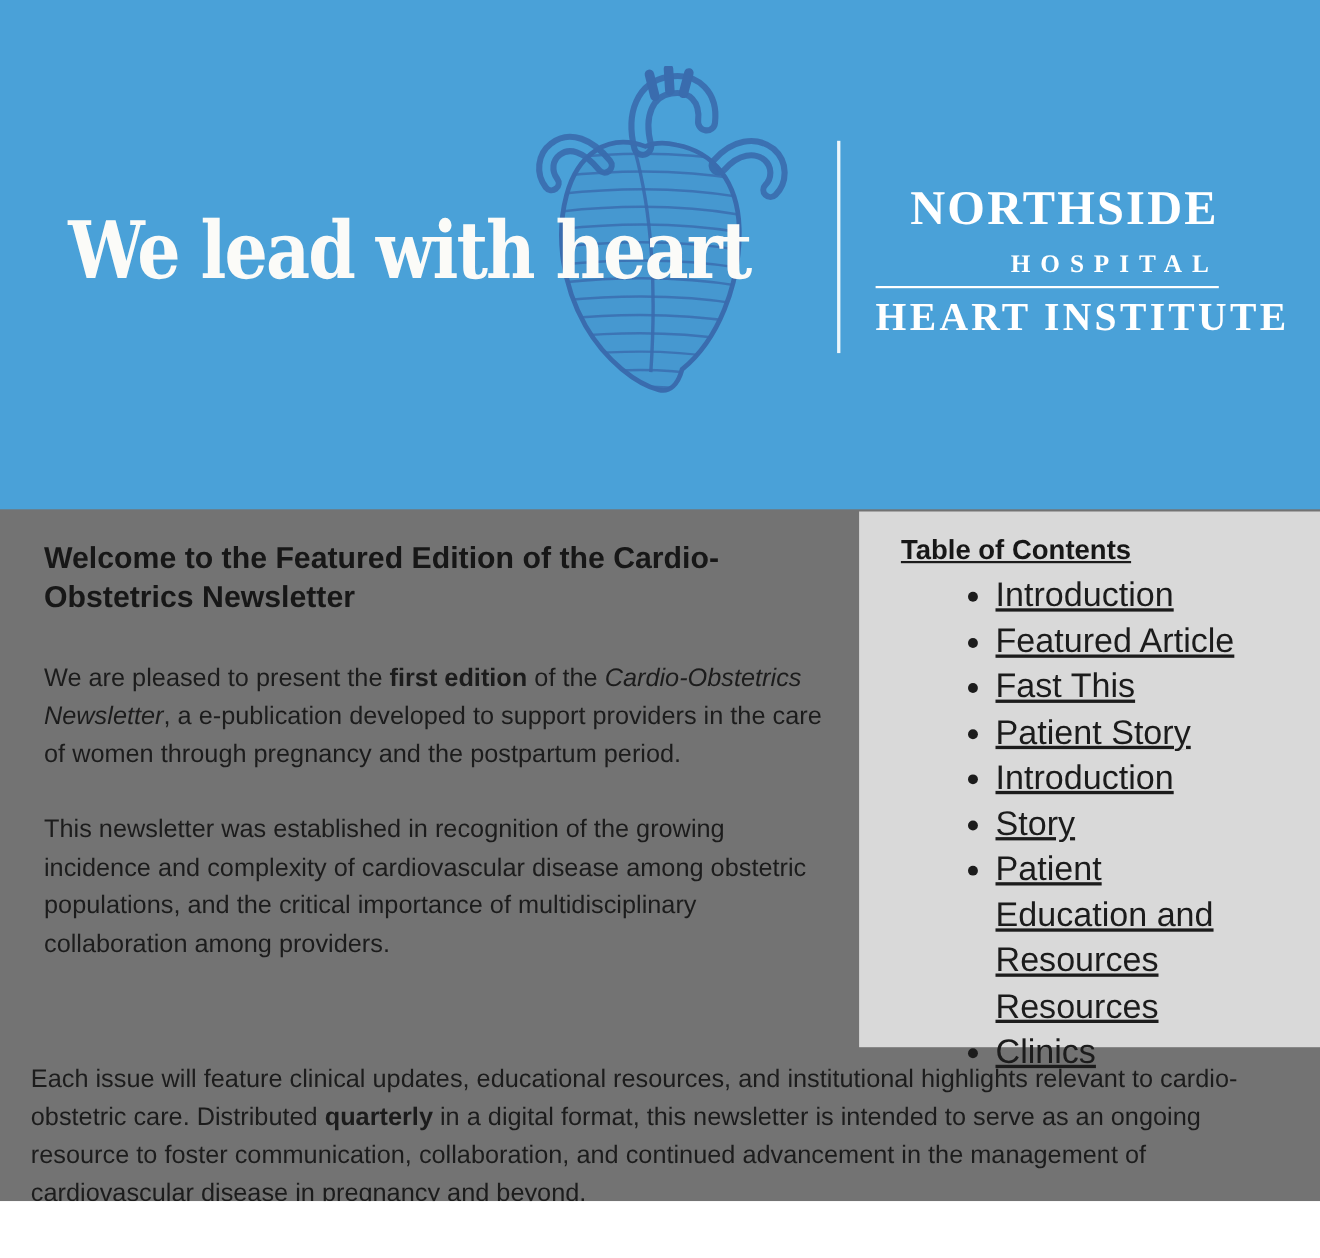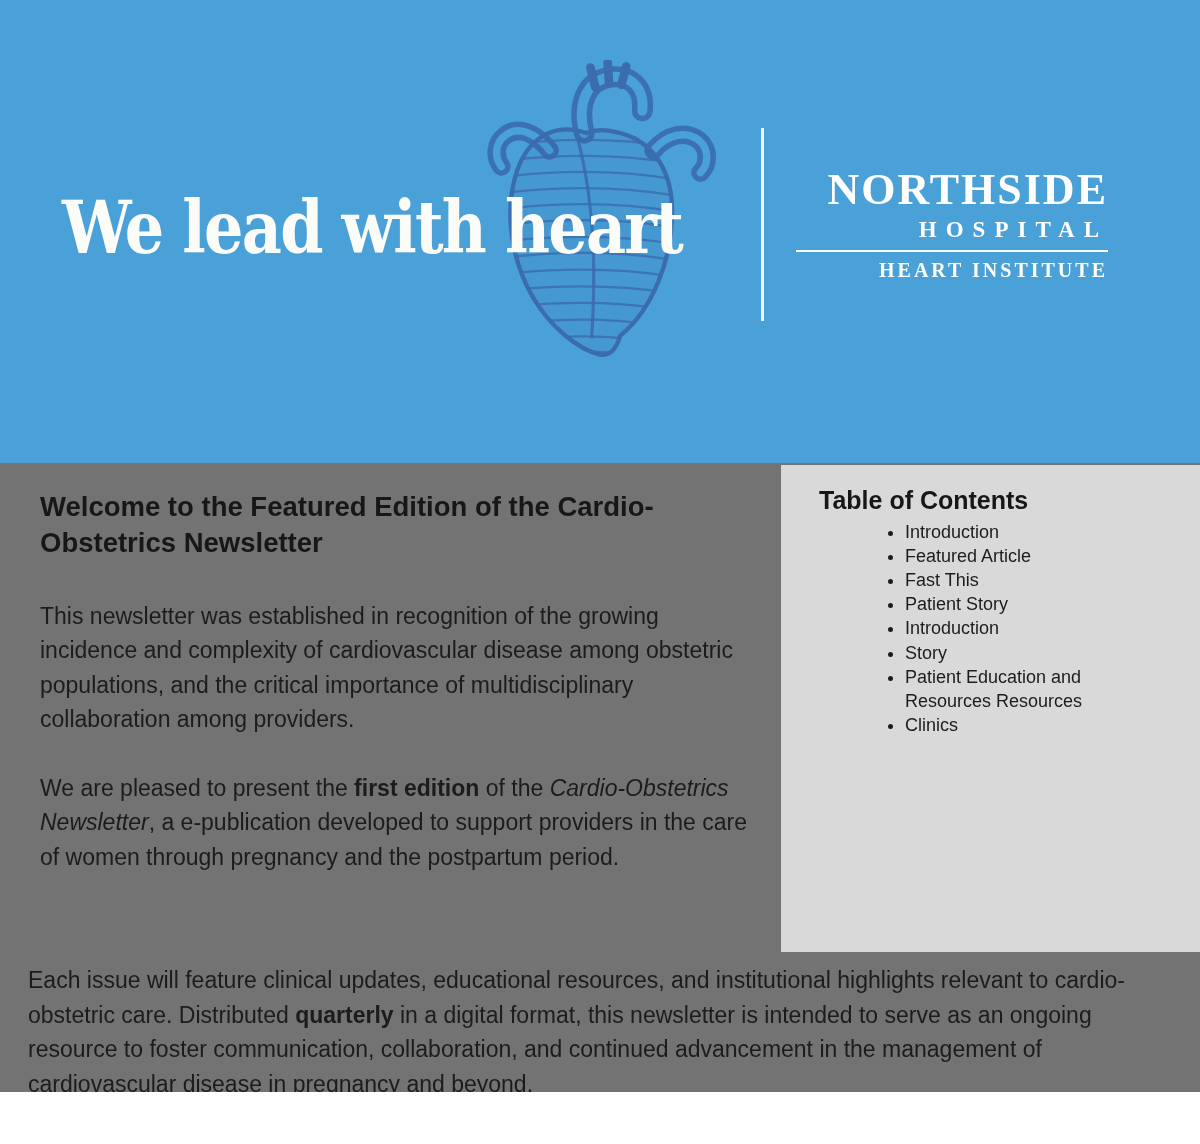--- a/index.html
+++ b/index.html
@@ -55,35 +55,35 @@
     font-family: "Liberation Serif", serif;
   }
   .logo-l1 {
     font-size: 44px;
     font-weight: bold;
     letter-spacing: 2px;
     line-height: 1;
     white-space: nowrap;
   }
   .logo-l2 {
-    margin-top: 6px;
+    margin-top: 16px;
     font-size: 23px;
     font-weight: bold;
     letter-spacing: 9px;
     line-height: 1;
     white-space: nowrap;
   }
   .logo-rule {
     margin-top: 9px;
     height: 2px;
     background: #ffffff;
   }
   .logo-l3 {
     margin-top: 8px;
-    font-size: 20px;
+    font-size: 36px;
     font-weight: bold;
     letter-spacing: 3px;
     line-height: 1;
     white-space: nowrap;
   }
 
   
   .article {
     position: absolute;
     left: 40px; top: 489px;
@@ -104,34 +104,35 @@
   }
   .article p { margin-bottom: 34px; }
 
   
   .toc {
     position: absolute;
     left: 781px; top: 465px;
     width: 419px; height: 487px;
     background: #d9d9d9;
     padding: 21px 20px 0 38px;
+    text-decoration: underline;
   }
   .toc h2 {
     font-size: 25px;
     font-weight: bold;
     color: #171717;
     margin-bottom: 5px;
   }
   .toc ul {
     padding-left: 86px;
     list-style: disc outside;
   }
   .toc li {
     max-width: 224px;
-    font-size: 18px;
+    font-size: 31px;
     line-height: 1.34;
     color: #1c1c1c;
   }
 
   
   .full-para {
     position: absolute;
     left: 28px; top: 963px;
     width: 1128px;
   }
@@ -191,22 +192,22 @@
     <div class="logo">
       <div class="logo-l1">NORTHSIDE</div>
       <div class="logo-l2">HOSPITAL</div>
       <div class="logo-rule"></div>
       <div class="logo-l3">HEART INSTITUTE</div>
     </div>
   </header>
 
   <section class="article">
     <h1>Welcome to the Featured Edition of the Cardio-Obstetrics Newsletter</h1>
+    <p>We are pleased to present the <b>first edition</b> of the <i>Cardio-Obstetrics Newsletter</i>, a e-publication developed to support providers in the care of women through pregnancy and the postpartum period.</p>
     <p>This newsletter was established in recognition of the growing incidence and complexity of cardiovascular disease among obstetric populations, and the critical importance of multidisciplinary collaboration among providers.</p>
-    <p>We are pleased to present the <b>first edition</b> of the <i>Cardio-Obstetrics Newsletter</i>, a e-publication developed to support providers in the care of women through pregnancy and the postpartum period.</p>
   </section>
 
   <aside class="toc">
     <h2>Table of Contents</h2>
     <ul>
       <li>Introduction</li>
       <li>Featured Article</li>
       <li>Fast This</li>
       <li>Patient Story</li>
       <li>Introduction</li>

